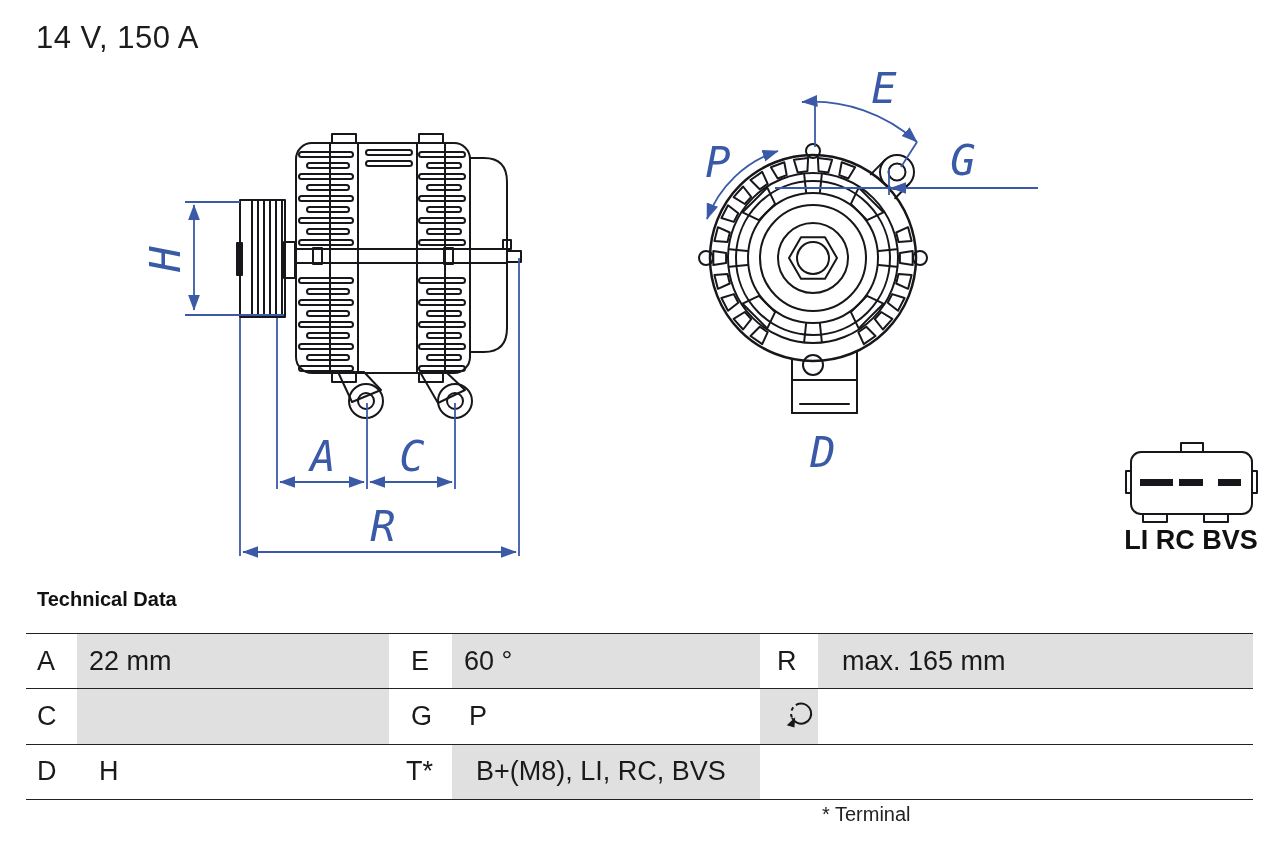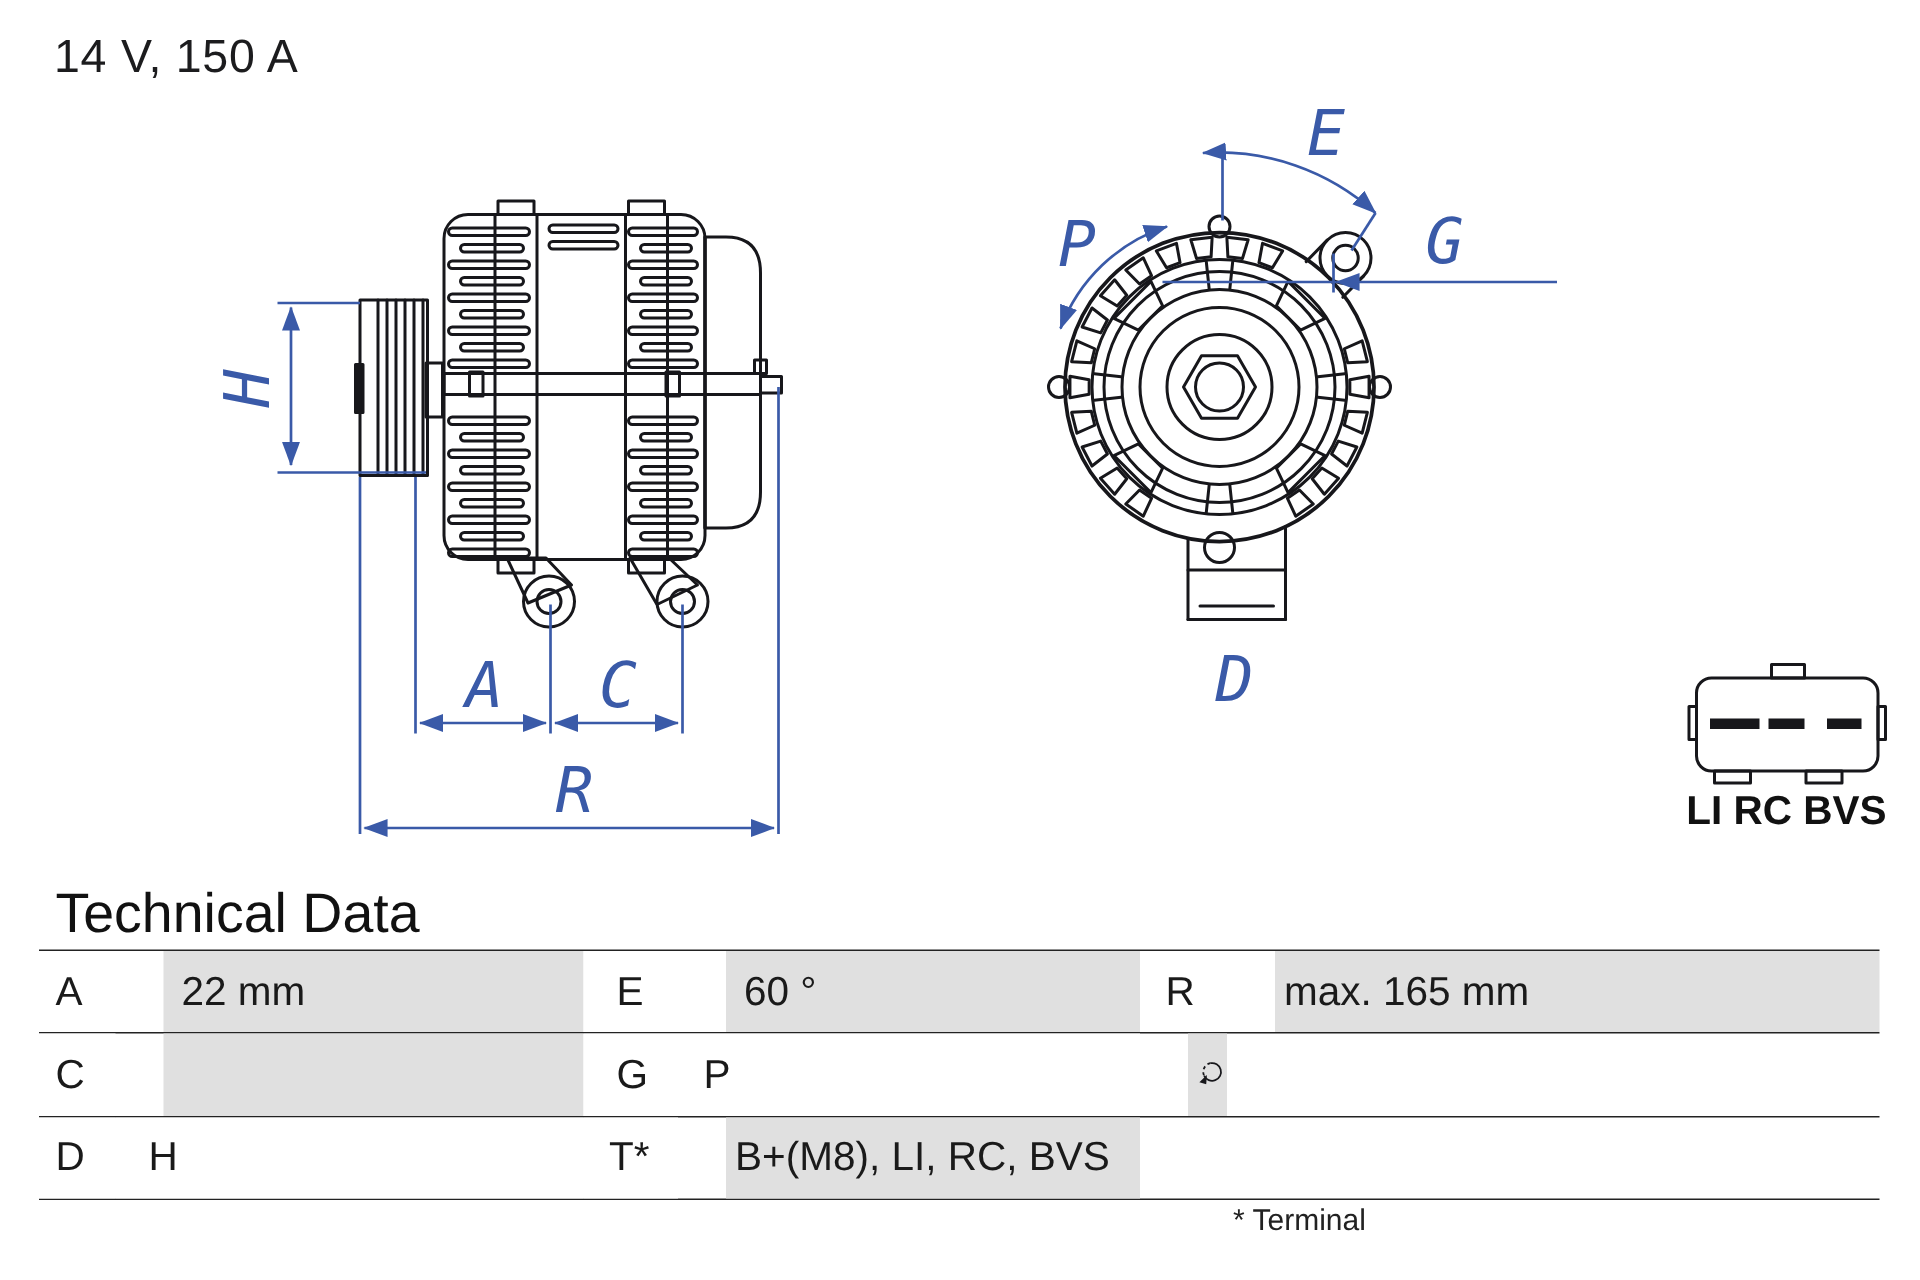--- a/index.html
+++ b/index.html
@@ -4,30 +4,30 @@
 <style>
   html,body{margin:0;padding:0;background:#fff;}
   .canvas{position:relative;width:1280px;height:853px;background:#ffffff;overflow:hidden;
           font-family:"Liberation Sans",sans-serif;color:#1a1a1a;border-radius:29px;}
   .title{position:absolute;left:36px;top:20px;font-size:31px;font-weight:400;color:#1c1c1e;letter-spacing:.5px;}
   #drawing{position:absolute;left:0;top:0;}
   .blk{stroke:#17171b;stroke-width:2;fill:none;stroke-linejoin:round;stroke-linecap:round;}
   .blu{stroke:#3a5aa8;stroke-width:1.8;fill:none;}
   .dimlbl{font-family:"DejaVu Sans Mono",monospace;font-style:oblique;font-size:42px;fill:#3a5aa8;}
   .conlbl{font-family:"Liberation Sans",sans-serif;font-weight:bold;font-size:27px;fill:#111;}
-  .tdhead{position:absolute;left:37px;top:588px;font-size:37px;font-weight:normal;color:#111;}
+  .tdhead{position:absolute;left:37px;top:588px;font-size:20px;font-weight:bold;color:#111;}
   .table{position:absolute;left:26px;top:633px;width:1227px;border-top:1.7px solid #222;}
   .trow{display:grid;grid-template-columns:51px 312px 63px 308px 58px 1fr;height:54.3px;
         border-bottom:1.7px solid #222;}
   .cell{display:flex;align-items:center;font-size:27px;}
   .lbl{background:#fff;padding-left:11px;}
   .lbl.l2{padding-left:22px;}
   .lbl.l3{padding-left:17px;}
-  .val{background:#e0e0e0;padding-left:12px;margin-left:32px;}
-  .val.v3{padding-left:6px;}
+  .val{background:#e0e0e0;padding-left:12px;}
+  .val.v3{padding-left:24px;}
   .footnote{position:absolute;left:822px;top:803px;font-size:20px;color:#222;}
 </style>
 </head>
 <body>
 
 <div class="canvas">
 
   <div class="title">14 V, 150 A</div>
 
   <svg id="drawing" width="1280" height="580" viewBox="0 0 1280 580">

